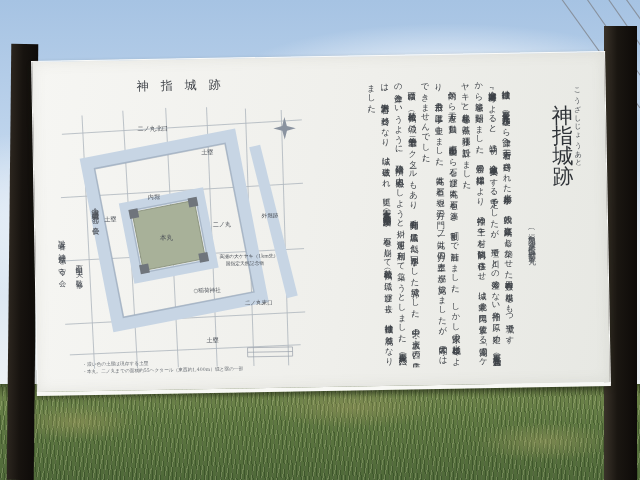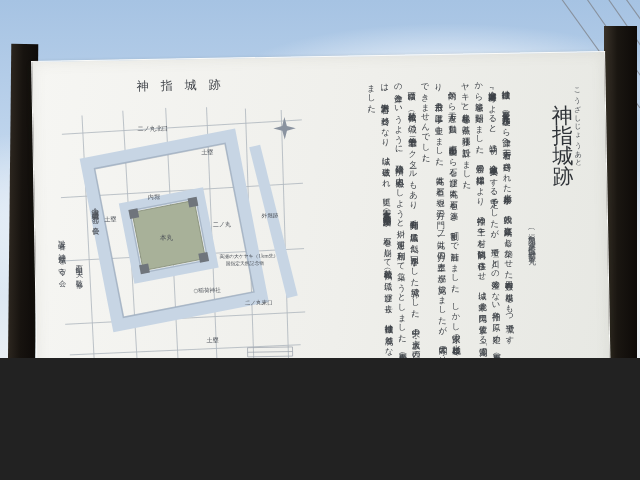--- a/index.html
+++ b/index.html
@@ -1,16 +1,16 @@
 <!DOCTYPE html>
 <html><head>
 <meta charset="utf-8">
 <style>
   html,body{margin:0;padding:0;background:#222;}
-  .stage{position:relative;width:640px;height:358px;overflow:hidden;
+  .stage{position:relative;width:640px;height:480px;overflow:hidden;
          font-family:"DejaVu Serif","Liberation Serif",serif;}
 
   
   .sky{position:absolute;left:0;top:0;width:640px;height:392px;
     background:
       radial-gradient(ellipse 320px 90px at 70% 22%, rgba(255,255,255,.95), rgba(255,255,255,0) 70%),
       radial-gradient(ellipse 500px 130px at 25% 55%, rgba(255,255,255,.75), rgba(255,255,255,0) 70%),
       radial-gradient(ellipse 520px 150px at 88% 70%, rgba(255,255,255,.9), rgba(255,255,255,0) 72%),
       linear-gradient(180deg,#a6c3e3 0%,#bed4ec 35%,#d9e5f1 70%,#eef2f5 100%);}
   .powerlines{position:absolute;right:0;top:0;width:150px;height:160px;}

